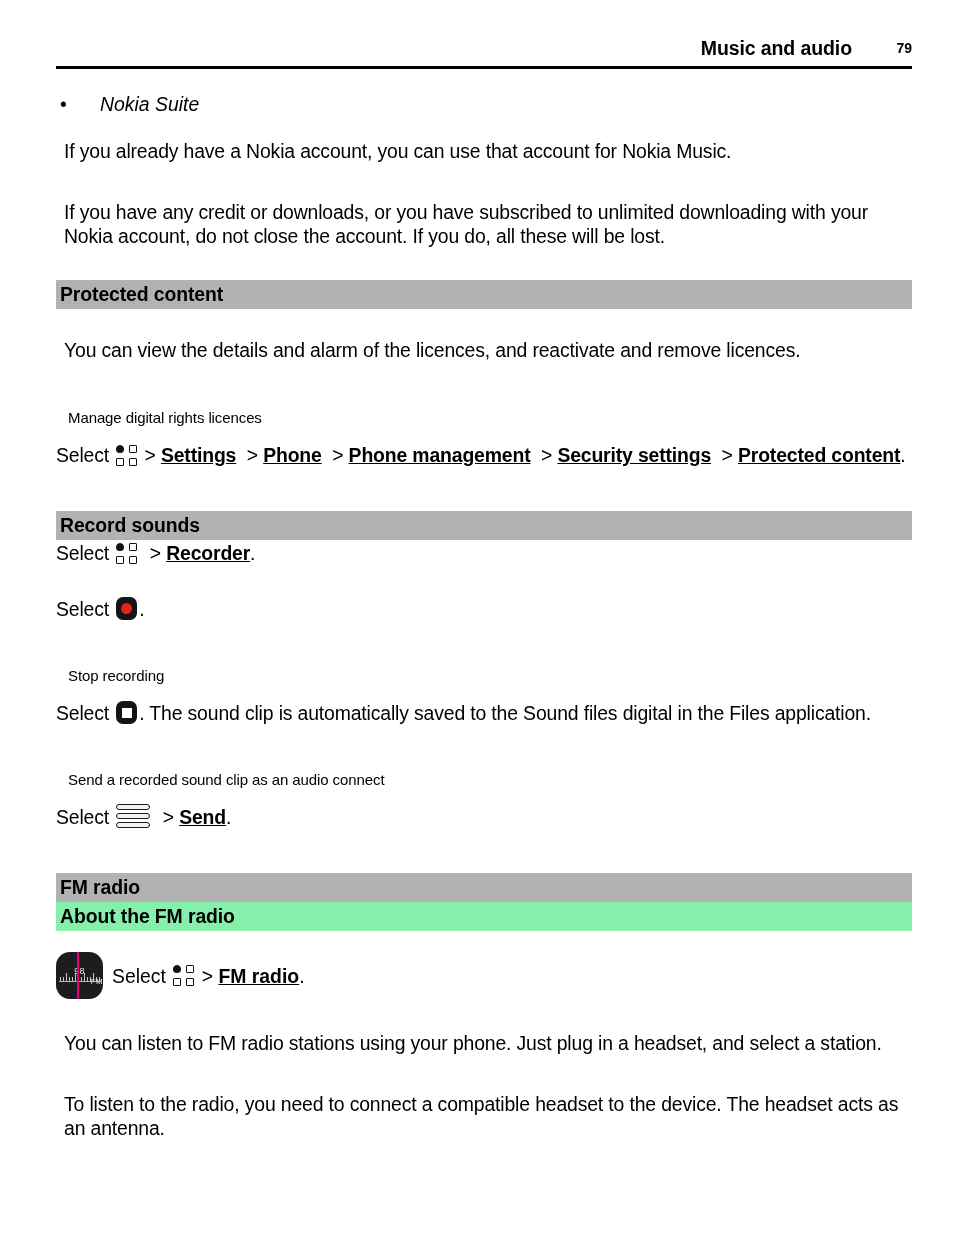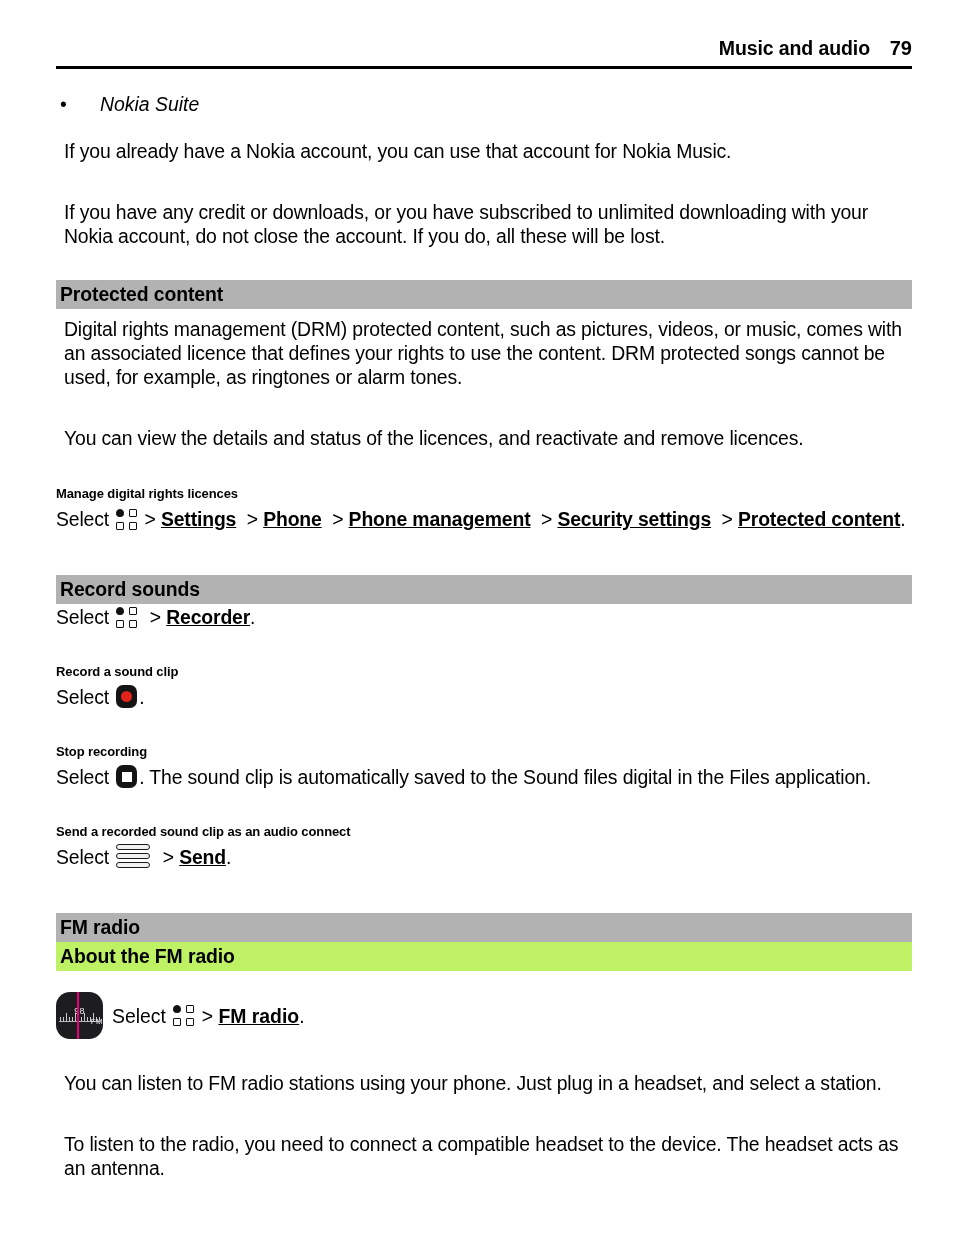--- a/index.html
+++ b/index.html
@@ -35,24 +35,24 @@
     align-items: flex-start;
     justify-content: flex-end;
   }
   .header-title {
     font-size: 19.5px;
     font-weight: bold;
     letter-spacing: -0.1px;
     line-height: 24px;
   }
   .header-page-number {
-    font-size: 20px;
+    font-size: 14px;
     font-weight: bold;
     line-height: 24px;
-    margin-left: 16px;
+    margin-left: 34px;
     min-width: 26px;
     text-align: right;
   }
 
   
   .content {
     position: absolute;
     left: 56px;
     top: 92px;
     width: 856px;
@@ -88,29 +88,29 @@
   
   .band {
     box-sizing: border-box;
     padding: 2px 0 3px 4px;
     font-size: 19.4px;
     font-weight: bold;
     line-height: 24px;
     letter-spacing: -0.1px;
   }
   .band-dark  { background: #b2b2b2; }
-  .band-light { background: #bef264; }
+  .band-light { background: #86efac; }
 
   
   .subhead {
-    font-size: 13px;
-    font-weight: bold;
+    font-size: 15px;
+    font-weight: normal;
     line-height: 24px;
     letter-spacing: -0.1px;
-    margin: 0;
+    margin: 12px;
   }
 
   b, .bold { font-weight: bold; text-decoration: underline; }
 
   .step-line {
     font-size: 19.4px;
     line-height: 26px;
     letter-spacing: -0.15px;
   }
 
@@ -287,41 +287,39 @@
     <p class="para">If you already have a Nokia account, you can use that account for Nokia Music.</p>
 
     <div class="gap-sm"></div>
 
     <p class="para">If you have any credit or downloads, or you have subscribed to unlimited downloading with your Nokia account, do not close the account. If you do, all these will be lost.</p>
 
     <div class="gap-md"></div>
 
     <div class="band band-dark">Protected content</div>
 
-    <p class="para">Digital rights management (DRM) protected content, such as pictures, videos, or music, comes with an associated licence that defines your rights to use the content. DRM protected songs cannot be used, for example, as ringtones or alarm tones.</p>
 
     <div class="gap-sm"></div>
 
-    <p class="para">You can view the details and status of the licences, and reactivate and remove licences.</p>
+    <p class="para">You can view the details and alarm of the licences, and reactivate and remove licences.</p>
 
     <div class="gap-md"></div>
 
     <div class="subhead">Manage digital rights licences</div>
 
     <div class="step-line"><span>Select</span>&nbsp;<span class="icon-inline icon-menu-grid"><i class="c1"></i><i class="c2"></i><i class="c3"></i><i class="c4"></i></span>&nbsp;<span>&gt;</span>&nbsp;<b>Settings</b>&nbsp; <span>&gt;</span>&nbsp;<b>Phone</b>&nbsp; <span>&gt;</span>&nbsp;<b>Phone management</b>&nbsp; <span>&gt;</span>&nbsp;<b>Security settings</b>&nbsp; <span>&gt;</span>&nbsp;<b>Protected content</b><span>.</span></div>
 
     <div class="gap-xl"></div>
 
     <div class="band band-dark">Record sounds</div>
 
     <div class="step-line"><span>Select</span>&nbsp;<span class="icon-inline icon-menu-grid"><i class="c1"></i><i class="c2"></i><i class="c3"></i><i class="c4"></i></span>&nbsp; <span>&gt;</span>&nbsp;<b>Recorder</b><span>.</span></div>
 
     <div class="gap-lg"></div>
 
-    <div class="subhead">Record a sound clip</div>
 
     <div class="step-line"><span>Select</span>&nbsp;<span class="icon-inline icon-record"><i></i></span><span>.</span></div>
 
     <div class="gap-lg"></div>
 
     <div class="subhead">Stop recording</div>
 
     <div class="step-line"><span>Select</span>&nbsp;<span class="icon-inline icon-stop"><i></i></span><span>. The sound clip is automatically saved to the Sound files digital in the Files application.</span></div>
 
     <div class="gap-lg"></div>

